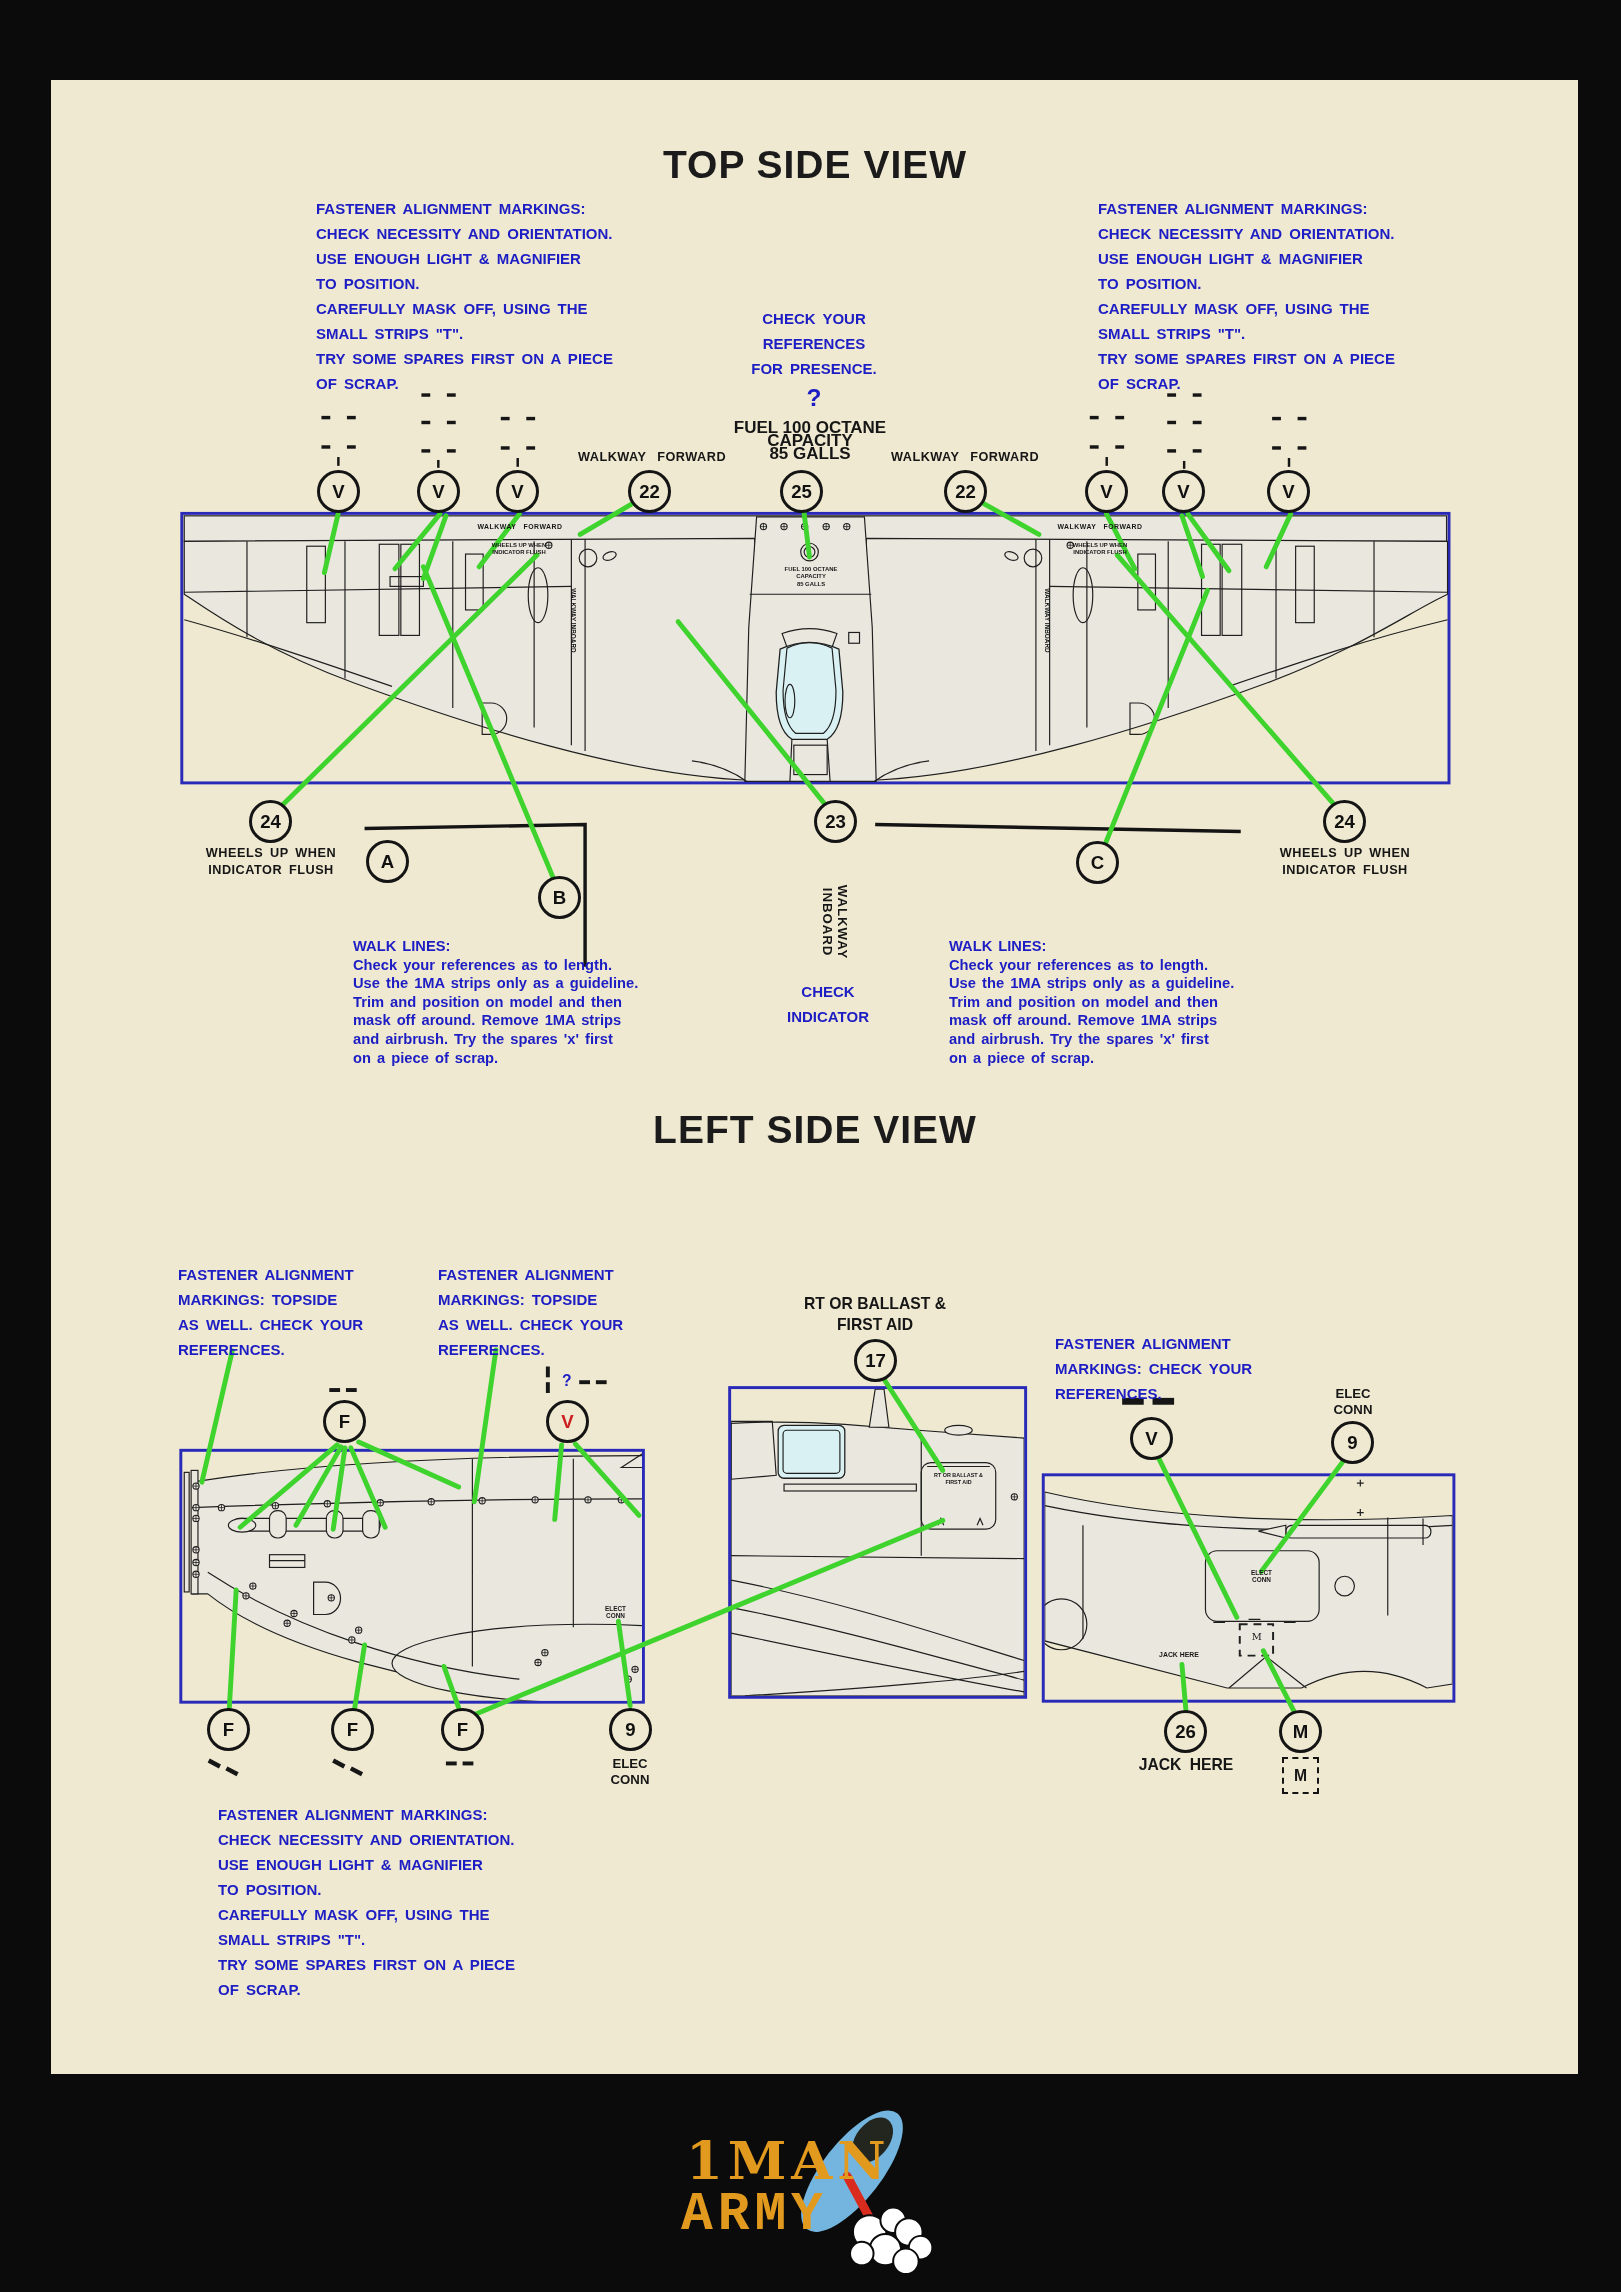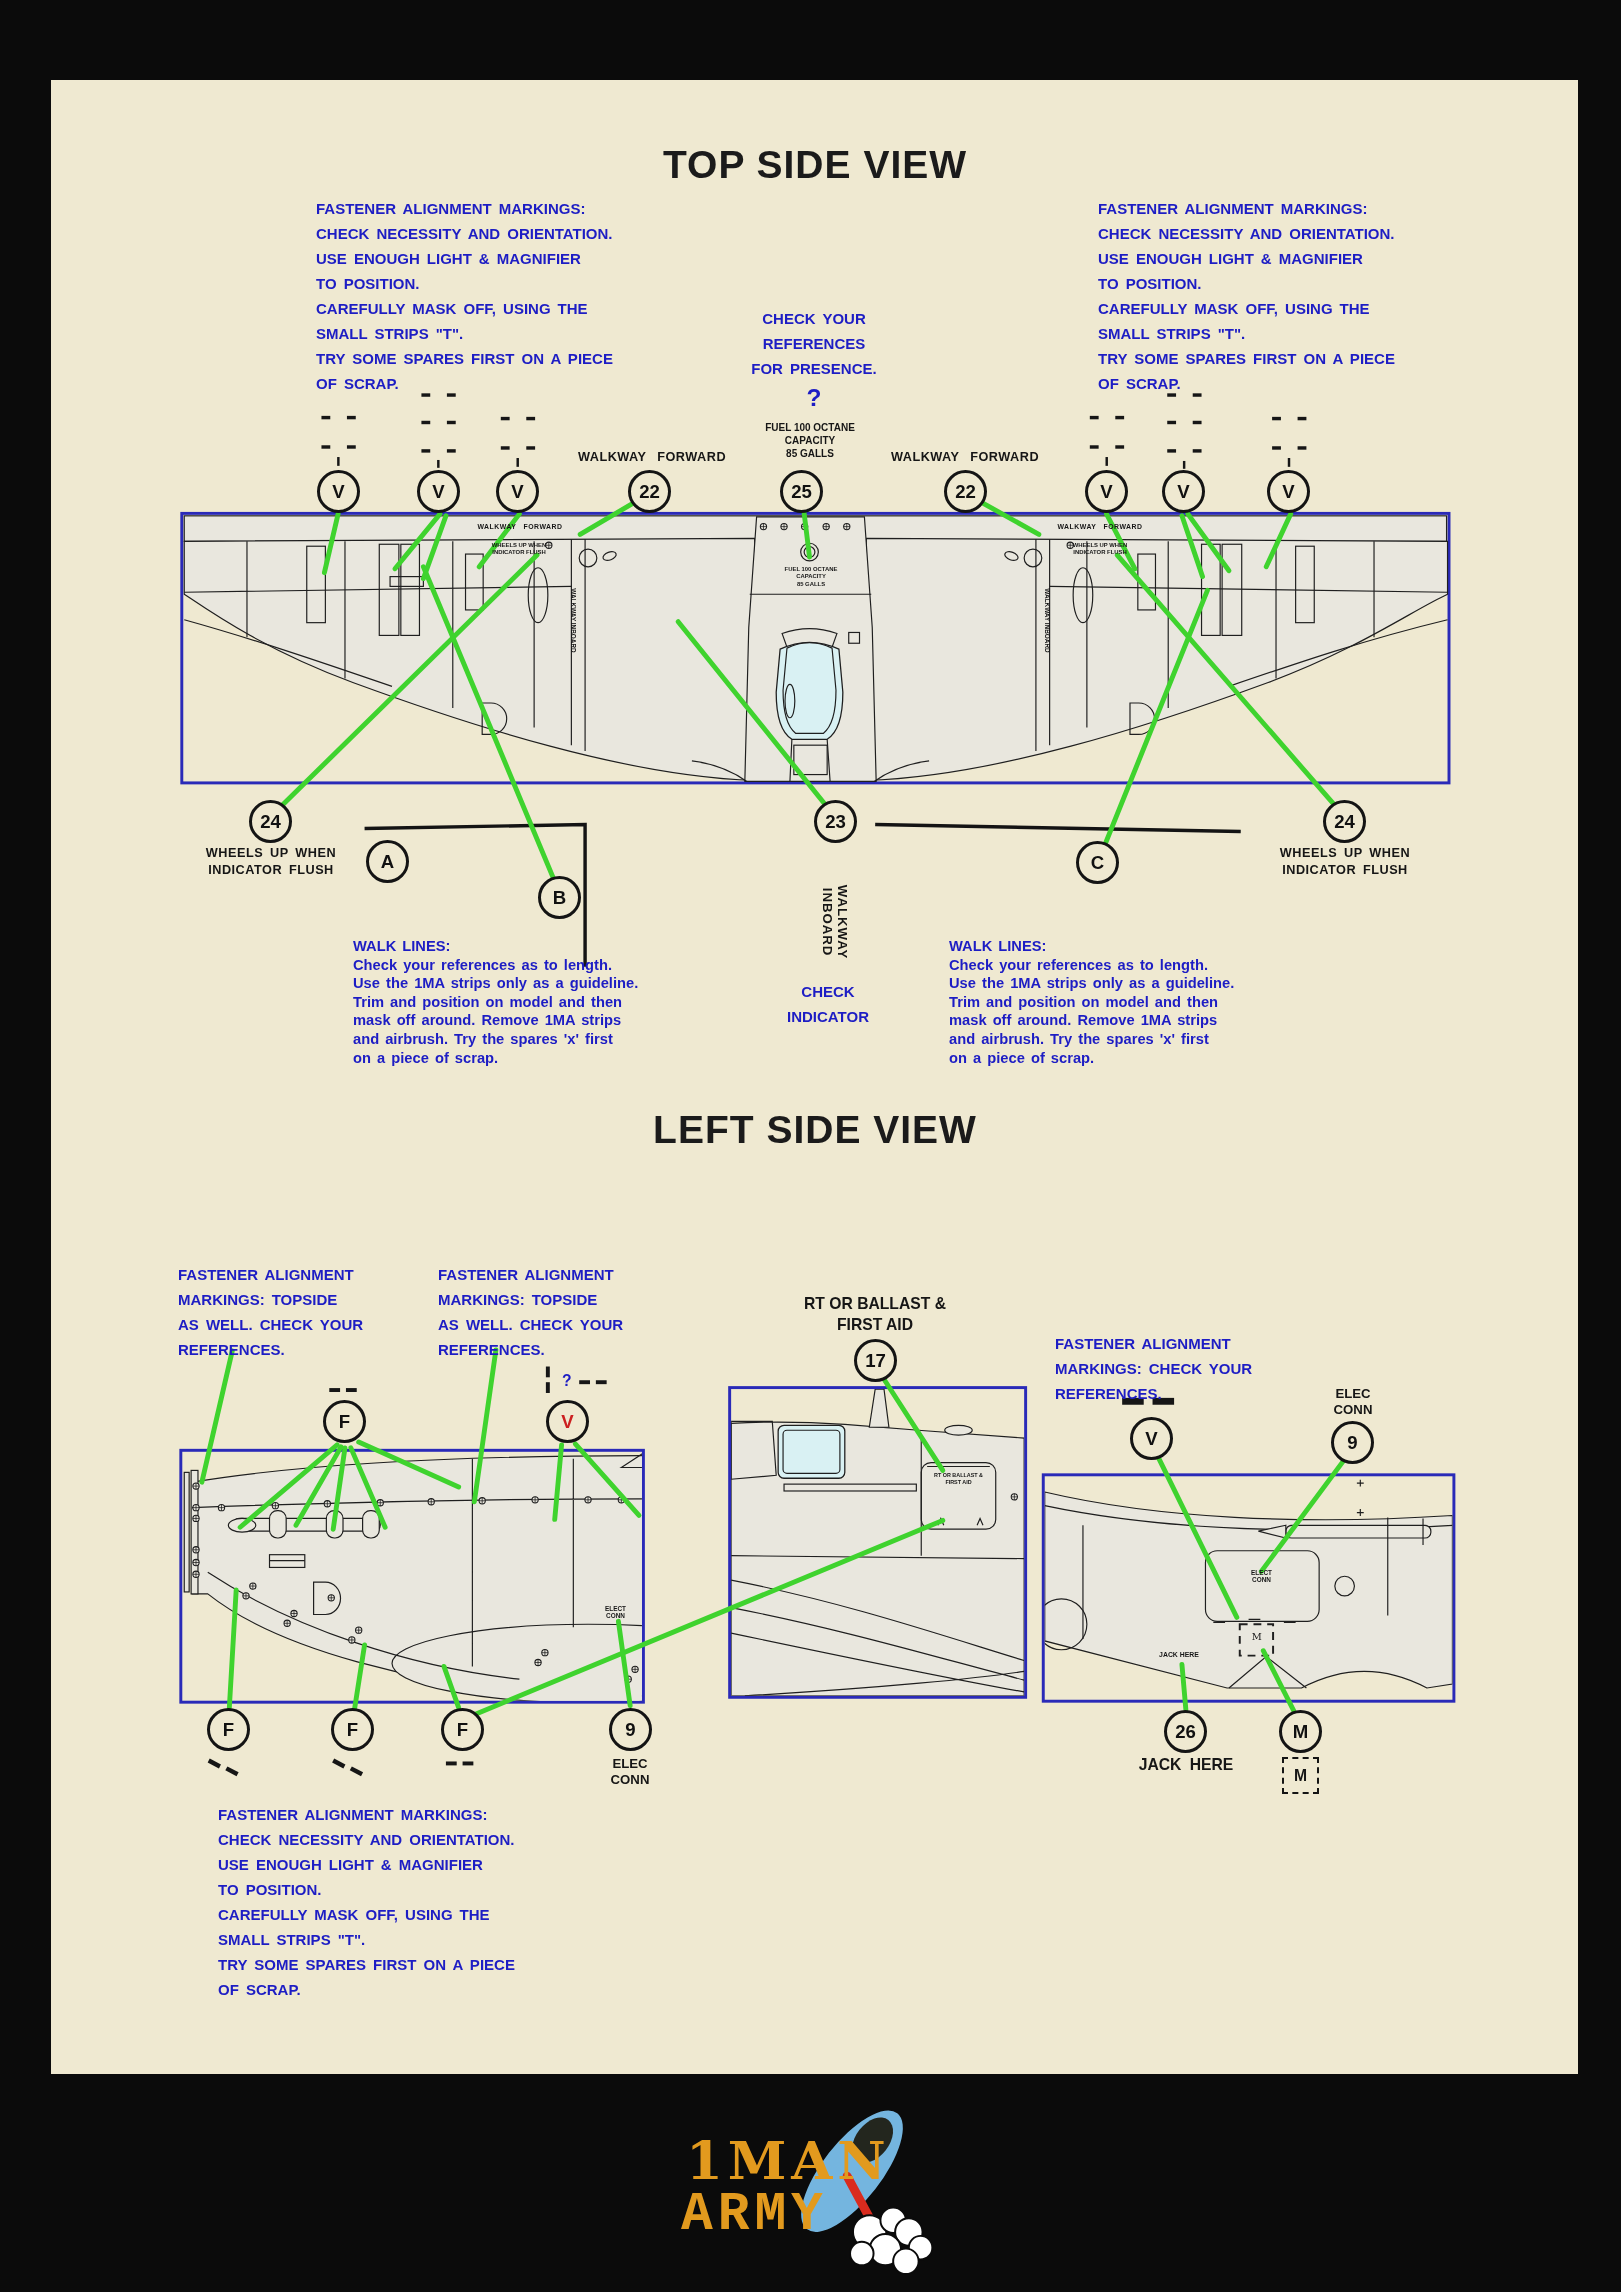--- a/index.html
+++ b/index.html
@@ -294,21 +294,21 @@
 USE ENOUGH LIGHT &amp; MAGNIFIER
 TO POSITION.
 CAREFULLY MASK OFF, USING THE
 SMALL STRIPS "T".
 TRY SOME SPARES FIRST ON A PIECE
 OF SCRAP.</div>
   <div class="abs pre note blue ctr" style="left:716px;top:306px;width:196px;">CHECK YOUR
 REFERENCES
 FOR PRESENCE.</div>
   <div class="abs blue ctr" style="left:716px;top:384px;width:196px;font-size:24.5px;font-weight:bold;">?</div>
-  <div class="abs pre ctr" style="left:712px;top:421px;width:196px;font-size:10px;line-height:13.2px;font-weight:bold;">FUEL 100 OCTANE
+  <div class="abs pre ctr" style="left:712px;top:421px;width:196px;font-size:17px;line-height:13.2px;font-weight:bold;">FUEL 100 OCTANE
 CAPACITY
 85 GALLS</div>
   <div class="abs b13 ctr" style="left:554px;top:449px;width:196px;">WALKWAY FORWARD</div>
   <div class="abs b13 ctr" style="left:867px;top:449px;width:196px;">WALKWAY FORWARD</div>
 
   <div class="co" style="left:317px;top:470px;">V</div>
   <div class="co" style="left:417px;top:470px;">V</div>
   <div class="co" style="left:496px;top:470px;">V</div>
   <div class="co" style="left:628px;top:470px;">22</div>
   <div class="co" style="left:780px;top:470px;">25</div>

